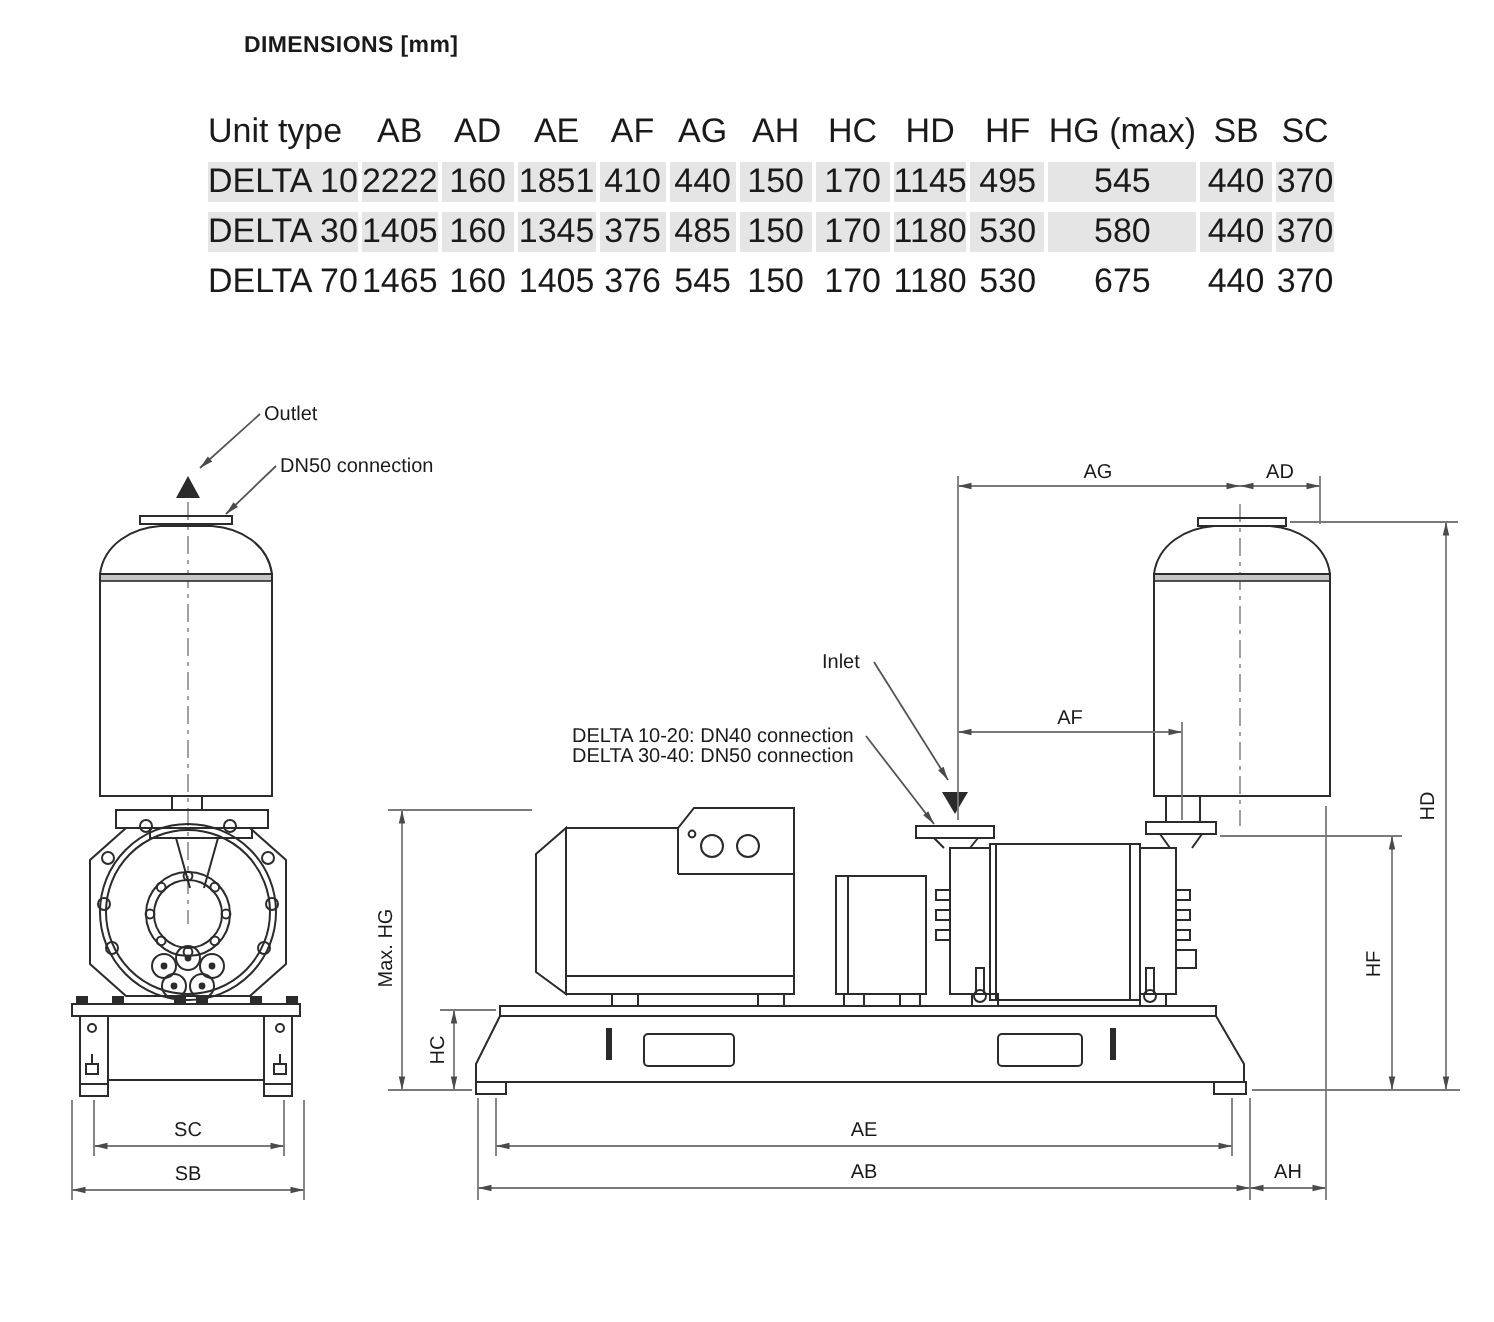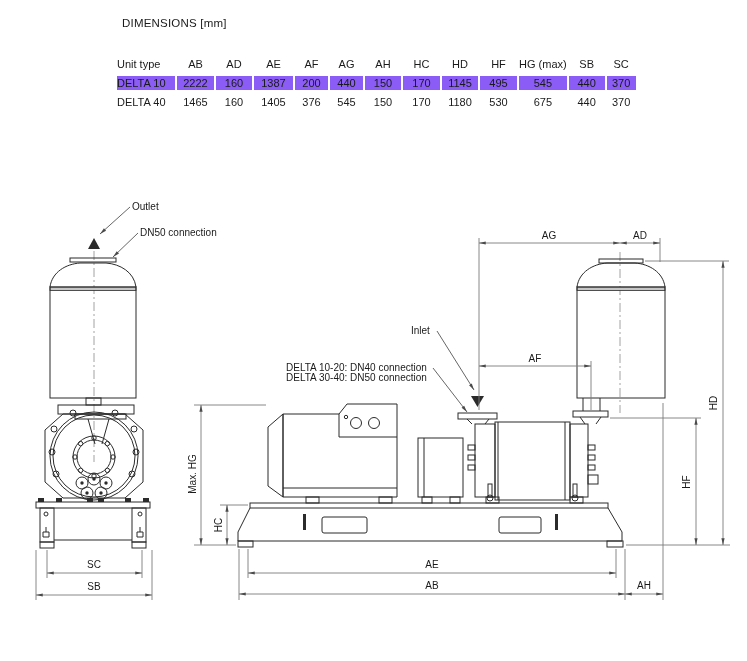--- a/index.html
+++ b/index.html
@@ -1,29 +1,29 @@
 <!DOCTYPE html>
 <html><head>
 <meta charset="utf-8">
 <style>
   html,body{margin:0;padding:0}
   body{
     width:747px;height:661px;position:relative;background:#fff;
     font-family:"Liberation Sans",sans-serif;color:#1a1a1a;overflow:hidden;
   }
-  .title{position:absolute;left:122px;top:17px;font-size:11.5px;font-weight:normal;letter-spacing:.2px}
-  table.dims{position:absolute;left:115px;top:53px;border-collapse:separate;border-spacing:2px 0;font-size:11px}
+  .title{position:absolute;left:122px;top:17px;font-size:11.5px;font-weight:bold;letter-spacing:.2px}
+  table.dims{position:absolute;left:102px;top:53px;border-collapse:separate;border-spacing:2px 0;font-size:17px}
   table.dims th,table.dims td{padding:0;font-weight:normal;white-space:nowrap;height:14px;
     border-top:3px solid #fff;border-bottom:2px solid #fff;background-clip:padding-box}
   table.dims th{height:15px}
   .cu{width:58px;text-align:left}
   .num{text-align:center}
   .w1{width:37px}.w2{width:36px}.w3{width:39px}.w4{width:33px}.w5{width:33px}.w6{width:36px}
   .w7{width:37px}.w8{width:36px}.w9{width:37px}.w10{width:41px}.w11{width:36px}.w12{width:29px}
-  tr.shaded td{background:#8b5cf6}
+  tr.shaded td{background:#e5e5e5}
   svg.drawing{position:absolute;left:0;top:185px}
   .geo{stroke:#2b2b2b;fill:none;stroke-width:1;stroke-linejoin:miter}
   .geof{fill:#2b2b2b;stroke:none}
   .band{fill:#c6c6c6;stroke:#2b2b2b;stroke-width:.8}
   .dim{stroke:#7a7a7a;fill:none;stroke-width:.9}
   .ldr{stroke:#555;fill:none;stroke-width:.9}
   .cl{stroke:#8a8a8a;fill:none;stroke-width:.8;stroke-dasharray:9 3 2 3}
   .lbl{font-family:"Liberation Sans",sans-serif;font-size:10px;fill:#1a1a1a}
 </style>
 </head>
@@ -47,33 +47,48 @@
       <th class="num w10">HG (max)</th>
       <th class="num w11">SB</th>
       <th class="num w12">SC</th>
     </tr>
   </thead>
   <tbody>
     <tr class="shaded">
       <td class="cu">DELTA 10</td>
       <td class="num">2222</td>
       <td class="num">160</td>
-      <td class="num">1387</td>
-      <td class="num">200</td>
+      <td class="num">1851</td>
+      <td class="num">410</td>
       <td class="num">440</td>
       <td class="num">150</td>
       <td class="num">170</td>
       <td class="num">1145</td>
       <td class="num">495</td>
       <td class="num">545</td>
       <td class="num">440</td>
       <td class="num">370</td>
     </tr>
+    <tr class="shaded">
+      <td class="cu">DELTA 30</td>
+      <td class="num">1405</td>
+      <td class="num">160</td>
+      <td class="num">1345</td>
+      <td class="num">375</td>
+      <td class="num">485</td>
+      <td class="num">150</td>
+      <td class="num">170</td>
+      <td class="num">1180</td>
+      <td class="num">530</td>
+      <td class="num">580</td>
+      <td class="num">440</td>
+      <td class="num">370</td>
+    </tr>
     <tr>
-      <td class="cu">DELTA 40</td>
+      <td class="cu">DELTA 70</td>
       <td class="num">1465</td>
       <td class="num">160</td>
       <td class="num">1405</td>
       <td class="num">376</td>
       <td class="num">545</td>
       <td class="num">150</td>
       <td class="num">170</td>
       <td class="num">1180</td>
       <td class="num">530</td>
       <td class="num">675</td>

